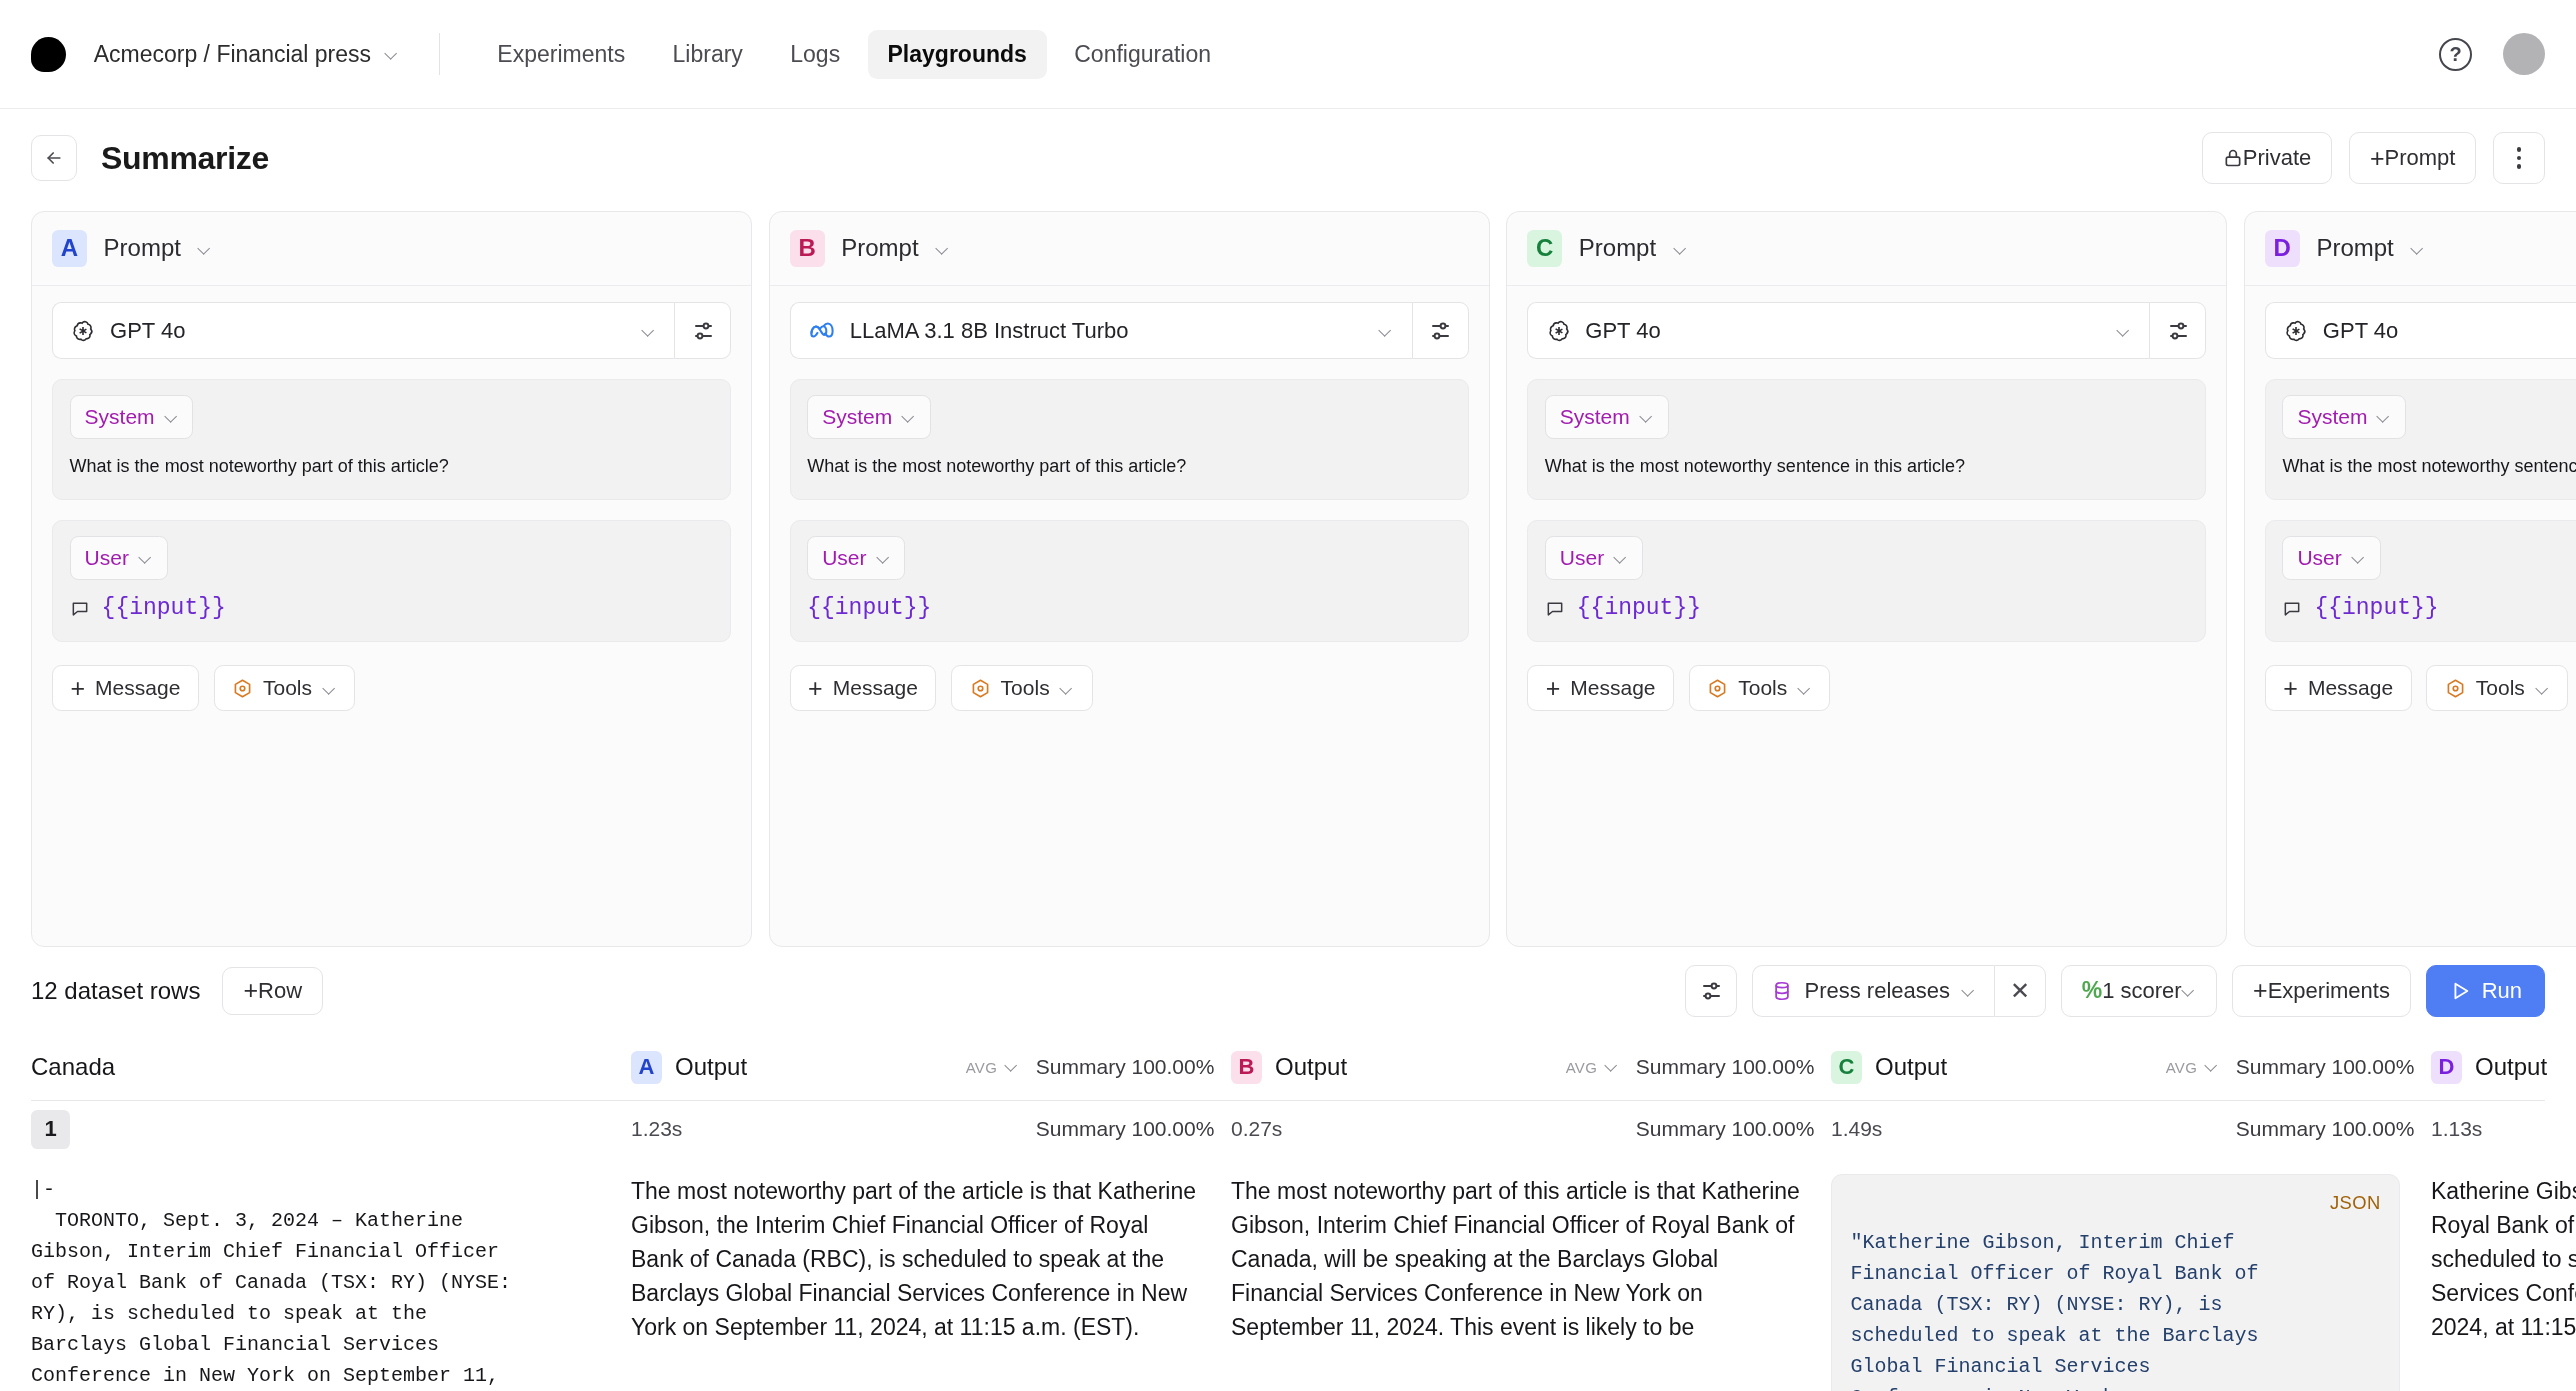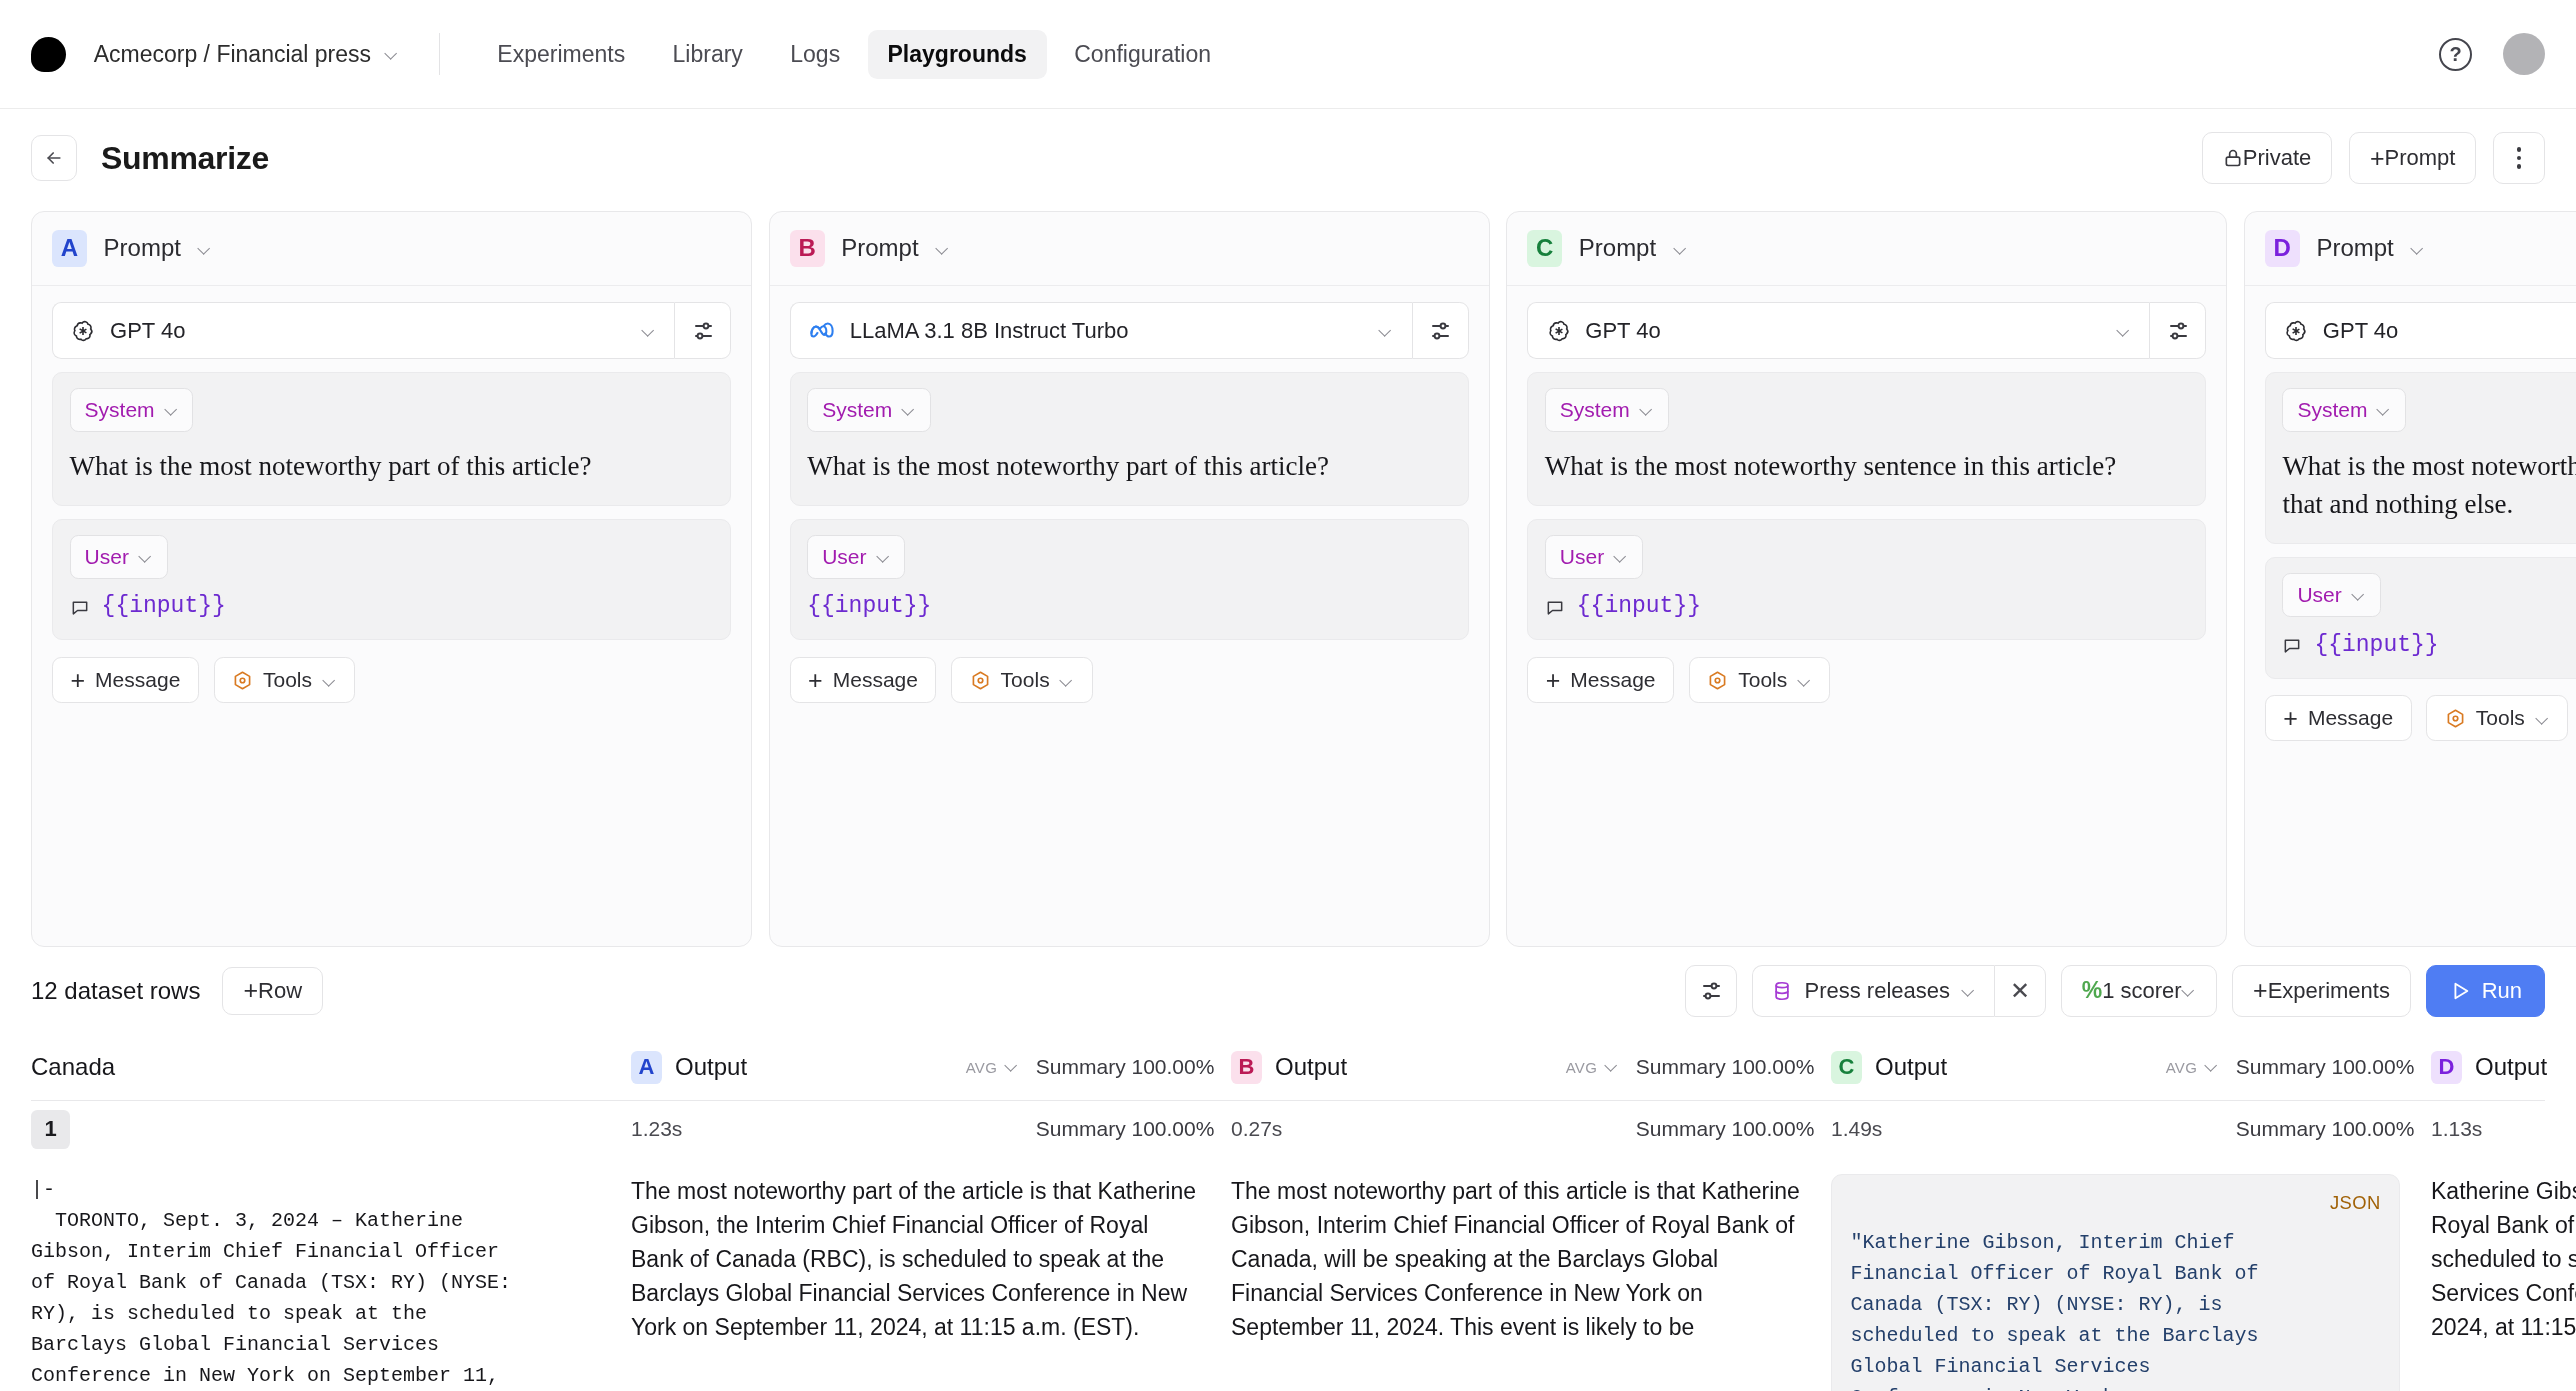--- a/index.html
+++ b/index.html
@@ -96,41 +96,41 @@
   .badge {
     width: 35px; height: 37px; border-radius: 6.4px;
     display:flex; align-items:center; justify-content:center;
     font-size: 24px; font-weight: 700;
   }
   .badge.a { background:#dbe5fd; color:#2244cc; }
   .badge.b { background:#fbe0ec; color:#bb1a55; }
   .badge.c { background:#d9f5df; color:#17803c; }
   .badge.d { background:#eee0fd; color:#7b21dd; }
   .card-head-label { font-size: 24px; color:#2b2b30; }
-  .card-body { padding: 16.6px 20px 20px; display:flex; flex-direction:column; gap: 13px; }
+  .card-body { padding: 16.6px 20px 20px; display:flex; flex-direction:column; gap: 20px; }
 
   .model-row { display:flex; align-items:stretch; }
   .model-select {
     flex:1; height: 57px; border:0.9px solid #e4e4e6; border-right:none;
     border-radius: 9.2px 0 0 9.2px; background:#fff;
     display:flex; align-items:center; gap: 14.7px; padding: 0 18.4px;
     font-size: 22px; color:#232328; cursor:pointer; position:relative;
   }
   .model-select .chev { margin-left:auto; }
   .model-cfg {
     width: 57px; height: 57px; border:0.9px solid #e4e4e6; border-radius: 0 9.2px 9.2px 0;
     background:#fff; display:flex; align-items:center; justify-content:center; cursor:pointer;
   }
   .msg-block { background:#f2f2f3; border:0.9px solid #eaeaec; border-radius: 10px; padding: 14.7px 16.6px 20px; }
   .role-pill {
     display:inline-flex; align-items:center; gap: 9.2px;
     height: 44px; padding: 0 14px; border:0.9px solid #e2e2e4; border-radius: 8.3px;
     background:#fbfbfc; font-size: 21px; color:#a21caf; cursor:pointer;
   }
-  .msg-text { margin-top: 14.7px; font-size: 27px; line-height: 1.42; color:#17171b;font-family:Liberation Serif, serif; }
+  .msg-text { margin-top: 14.7px; font-size: 18px; line-height: 1.42; color:#17171b; }
   .var-line { margin-top: 14.7px; display:flex; align-items:flex-start; gap: 12px; }
   .var-token { font-family:"Liberation Mono", monospace; font-size: 23px; color:#6d2ad0; }
   .btn-row { display:flex; gap: 14.7px; margin-top: 3.7px; }
   .btn-sm {
     height: 46px; border:0.9px solid #e4e4e6; border-radius: 9.2px; background:#fff;
     display:flex; align-items:center; gap: 10px; padding: 0 17.5px;
     font-size: 21px; color:#2e2e33; cursor:pointer; white-space:nowrap;
   }
   .plus { font-size: 25px; line-height:1; color:#2e2e33; font-weight: 400; }
 

